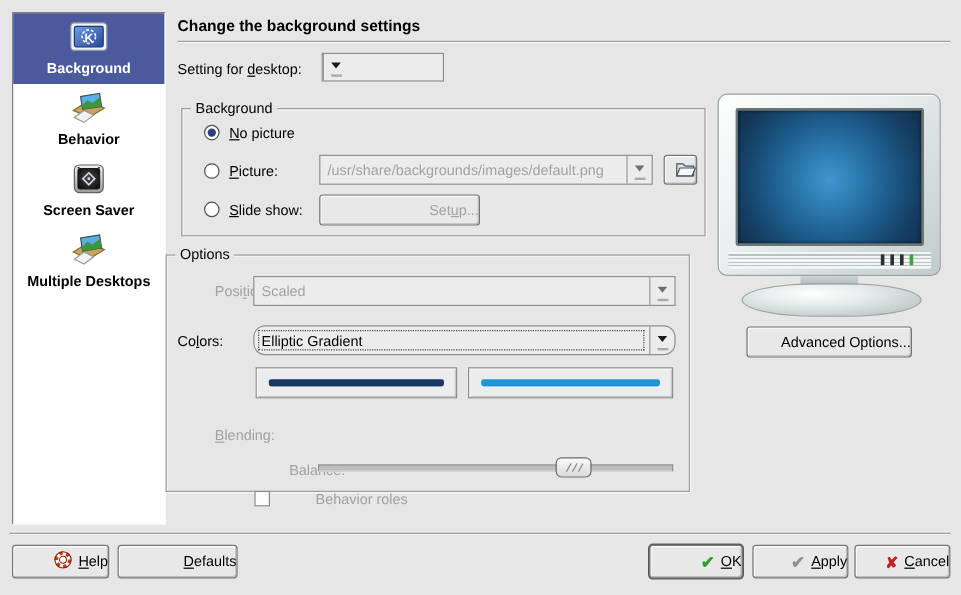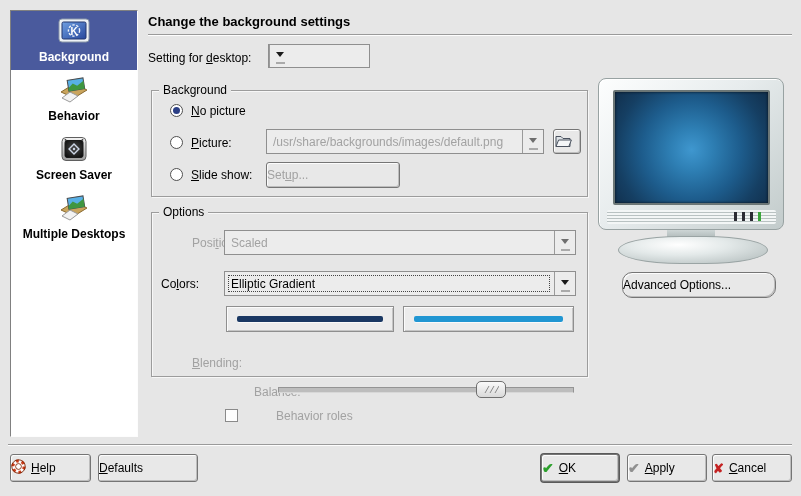--- a/index.html
+++ b/index.html
@@ -28,21 +28,21 @@
 
   
   .page-title { left:148px; top:14px; font-weight:bold; font-size:13px; }
   .title-sep { left:148px; top:34px; width:644px; height:2px;
     background:#9a9a9a; border-bottom:1px solid #fdfdfd; }
 
   
   .btn {
     background:#e8e8e8; border:1px solid #757575; border-radius:3px;
     box-shadow: inset 1px 1px 0 #fcfcfc, inset -1px -1px 0 #bdbdbd;
-    display:flex; align-items:center; justify-content:flex-start;
+    display:flex; align-items:center; justify-content:flex-end;
     font-size:12px; cursor:pointer; gap:5px;
   }
   .btn.default { box-shadow: inset 1px 1px 0 #fcfcfc, inset -1px -1px 0 #bdbdbd, 0 0 0 1px #5a5a5a; }
   .btn.disabled { color:#a2a2a2; cursor:default; }
   .combo {
     background:#ececec; border:1px solid #8f8f8f;
     display:flex; align-items:stretch; cursor:pointer;
   }
   .combo .ctext { flex:1; display:flex; align-items:center; padding-left:6px; overflow:hidden; white-space:nowrap; }
   .combo .carrow {
@@ -236,34 +236,34 @@
     </span>
   </div>
 
   <span class="abs radio" style="left:18px; top:77px;"></span>
   <span class="abs" style="left:39px; top:77px;"><u>S</u>lide show:</span>
   <div class="abs btn disabled" style="left:114px; top:71px; width:134px; height:26px;">
     <span>Set<u>u</u>p...</span>
   </div>
 </div>
 
-<div class="abs groupbox" style="left:151px; top:212px; width:437px; height:165px;">
+<div class="abs groupbox" style="left:138px; top:212px; width:437px; height:198px;">
   <span class="legend">Options</span>
 
   <span class="abs dis-label" style="left:9px; top:23px;">Posi<u>t</u>ion:</span>
   <div class="abs combo disabled" style="left:72px; top:17px; width:352px; height:25px;">
     <span class="ctext">Scaled</span>
     <span class="carrow">
         <span class="tri"></span>
         <span class="abar"></span>
       </span>
   </div>
 
   <span class="abs" style="left:9px; top:64px;">Co<u>l</u>ors:</span>
-  <div class="abs combo" style="left:72px; top:58px; width:352px; height:25px;">
+  <div class="abs combo" style="left:72px; top:58px; width:352px; height:25px;border-radius:10px;">
     <span class="ctext">Elliptic Gradient</span>
     <span class="carrow">
         <span class="tri"></span>
         <span class="abar"></span>
       </span>
     <span class="focus-rect"></span>
   </div>
 
   <div class="abs color-btn" style="left:74px; top:93px; width:168px; height:26px;">
     <span class="color-bar" style="background: rgb(26, 56, 99);"></span>
@@ -296,21 +296,21 @@
   <div class="leds">
     <span class="led"></span>
       <span class="led"></span>
       <span class="led"></span>
       <span class="led green"></span>
   </div>
 </div>
 <div class="abs neck"></div>
 <div class="abs stand"></div>
 
-<div class="abs btn" style="left:622px; top:272px; width:154px; height:26px;border-radius:10px;">
+<div class="abs btn" style="left:622px; top:272px; width:138px; height:26px;">
   <span>Advanced Options...</span>
 </div>
 
 <div class="abs footer-sep"></div>
 
 <div class="abs btn" style="left:10px; top:454px; width:81px; height:28px;">
   <span>
     <svg width="15" height="15" viewBox="0 0 16 16">
       <circle cx="8" cy="8" r="6" fill="#ffffff" stroke="#cc3b18" stroke-width="3.2" stroke-dasharray="3.1 3.1"></circle>
       <circle cx="8" cy="8" r="7.2" fill="none" stroke="#7a2200" stroke-width="0.9"></circle>

